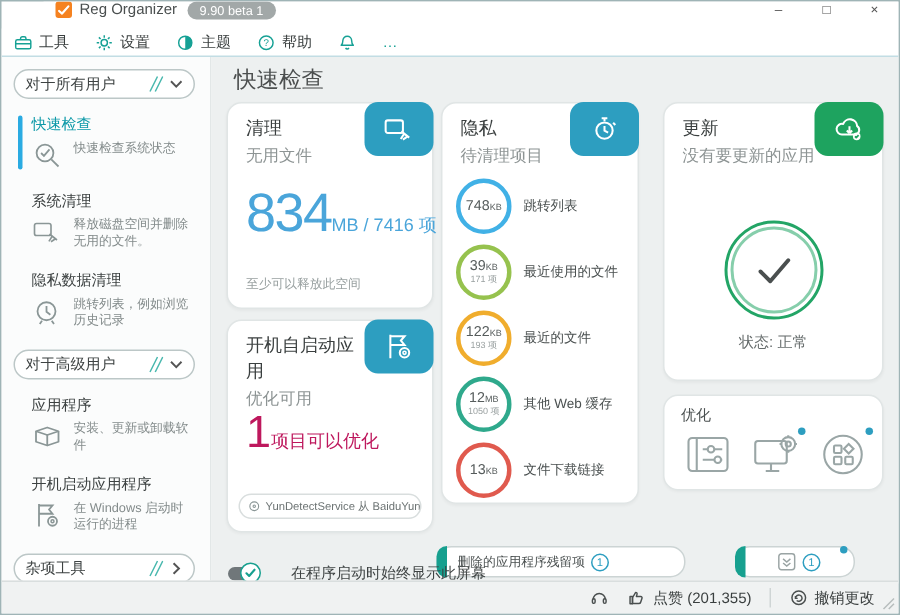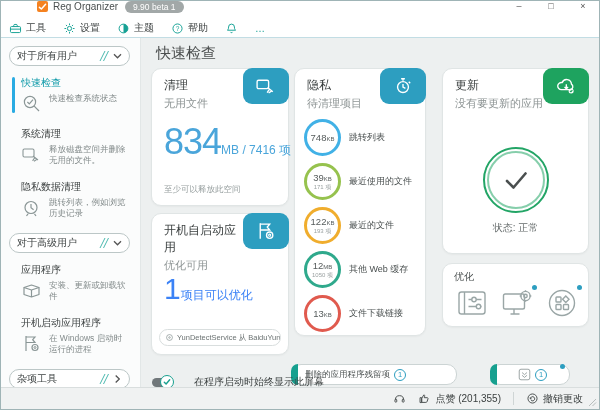--- a/index.html
+++ b/index.html
@@ -65,21 +65,21 @@
   #card-startup  { left:10px;  top:175px; width:138px; height:142px; }
   #card-privacy  { left:153px; top:30px;  width:132px; height:268px; }
   #card-update   { left:301px; top:30px;  width:147px; height:186px; }
   #card-optimize { left:301px; top:225px; width:147px; height:64px; }
 
   .big-val { position:absolute; left:12px; top:52px; color:#4aa5da; white-space:nowrap; }
   .big-val .num { font-size:36px; font-weight:200; letter-spacing:-1px; }
   .big-val .suffix { font-size:12px; }
   .card-foot { position:absolute; left:12px; bottom:9px; font-size:8.5px; color:#98a0a0; }
 
-  .start-val { position:absolute; left:12px; top:58px; color:#3b82f6; white-space:nowrap; }
+  .start-val { position:absolute; left:12px; top:58px; color:#be185d; white-space:nowrap; }
   .start-val .num { font-size:30px; font-weight:200; }
   .start-val .suffix { font-size:12px; }
   .start-foot { position:absolute; left:7px; right:7px; bottom:8px; height:17px;
                 border:1px solid #d9dede; border-radius:9px; display:flex;
                 align-items:center; gap:3px; padding:0 5px; font-size:7.5px;
                 color:#6b7272; white-space:nowrap; overflow:hidden; background:#fff; }
   .start-foot svg { width:9px; height:9px; flex:none; color:#8a9696; }
 
   .p-rows { position:absolute; left:9px; top:50px; right:4px; }
   .p-row { display:flex; align-items:center; gap:8px; margin-bottom:7px; }

